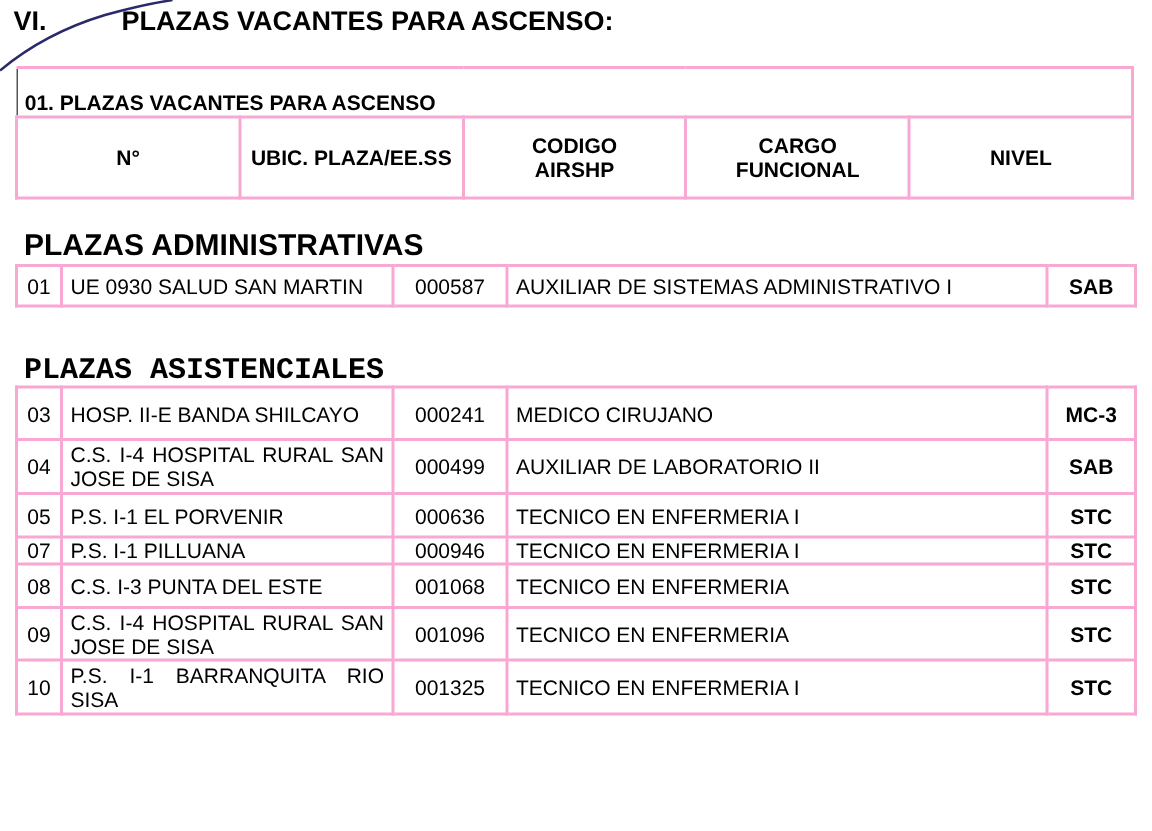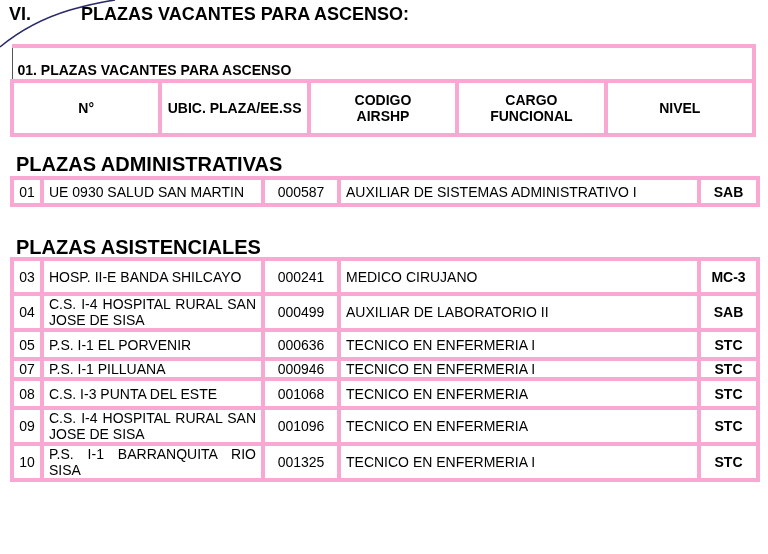--- a/index.html
+++ b/index.html
@@ -3,21 +3,21 @@
 <meta charset="utf-8">
 <style>
   html, body { margin: 0; padding: 0; background: #ffffff; }
   body { width: 768px; height: 554px; position: relative; overflow: hidden;
          font-family: "Liberation Sans", sans-serif; color: #000; }
   .section-heading { position: absolute; top: 4px; left: 9px; font-size: 18px; font-weight: bold; }
   .section-heading .num { position: absolute; left: 0; top: 0; }
   .section-heading .title { position: absolute; left: 72px; top: 0; white-space: nowrap; }
   .diag { position: absolute; left: 0; top: 0; }
   table { position: absolute; left: 10px; border-collapse: collapse; table-layout: fixed; width: 746px; }
-  td { border: 4px solid #f9a8d4; padding: 0 5px; font-size: 14px; line-height: 16px; vertical-align: middle; overflow: hidden; margin-top: 12px; }
+  td { border: 2px solid #f9a8d4; padding: 0 5px; font-size: 14px; line-height: 16px; vertical-align: middle; overflow: hidden; margin-top: 12px; }
   .c0 { width: 30px; box-sizing: border-box; text-align: center; padding: 0 2px; }
   .c1 { width: 221px; box-sizing: border-box; text-align: justify; text-align-last: left; }
   .c2 { width: 76px; box-sizing: border-box; text-align: center; }
   .c3 { width: 360px; box-sizing: border-box; }
   .c4 { width: 59px; box-sizing: border-box; text-align: center; font-weight: bold; }
   .hdr td { font-weight: bold; text-align: center; }
   .title-row td { font-weight: bold; text-align: left; height: 30px; vertical-align: bottom; padding-bottom: 1px; }
   .group-label { position: absolute; left: 16px; font-size: 20px; font-weight: bold; }
 </style>
 </head>
@@ -57,21 +57,21 @@
       <tr style="height:27px;">
     <td class="c0">01</td>
     <td class="c1">UE 0930 SALUD SAN MARTIN</td>
     <td class="c2">000587</td>
     <td class="c3">AUXILIAR DE SISTEMAS ADMINISTRATIVO I</td>
     <td class="c4">SAB</td>
   </tr>
 </tbody>
   </table>
 
-<div class="group-label" style="top:236px;">PLAZAS ASISTENCIALES</div>
+<div class="group-label" style="top:236px;font-family:Liberation Mono, monospace;">PLAZAS ASISTENCIALES</div>
 
 <table style="top:257px;">
   <tbody>
   <tr style="height:35px;">
     <td class="c0">03</td>
     <td class="c1">HOSP. II-E BANDA SHILCAYO</td>
     <td class="c2">000241</td>
     <td class="c3">MEDICO CIRUJANO</td>
     <td class="c4">MC-3</td>
   </tr>

